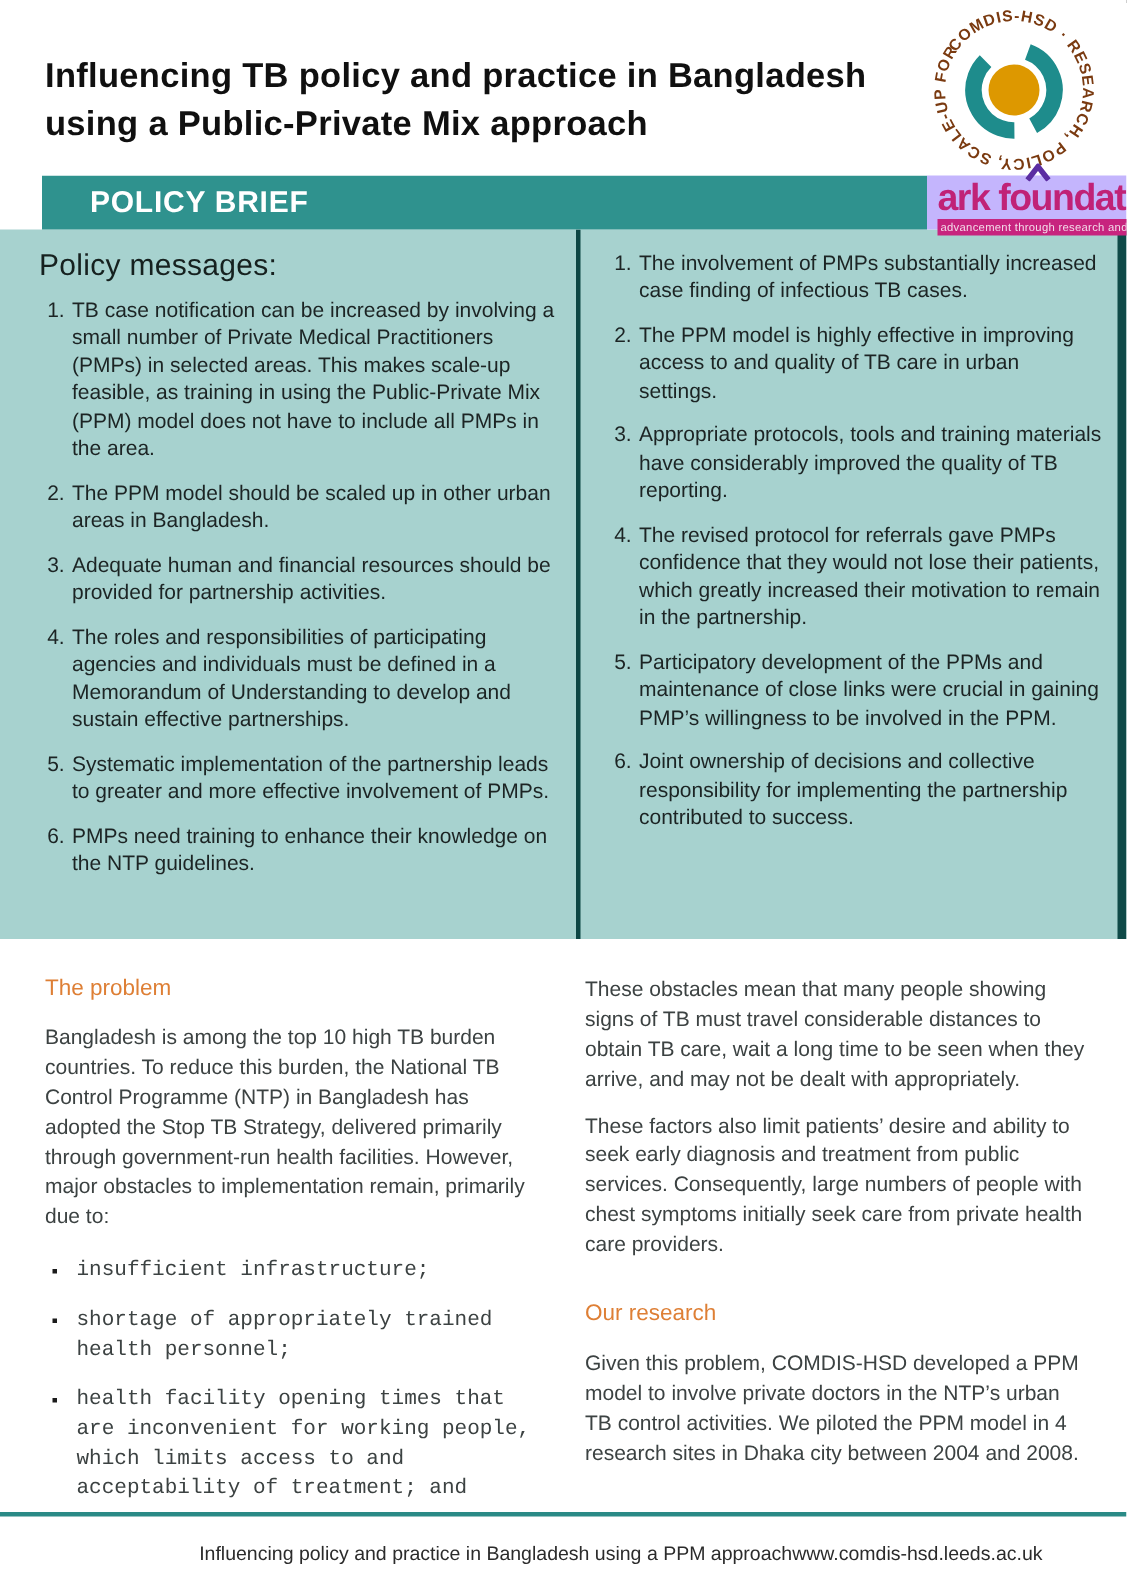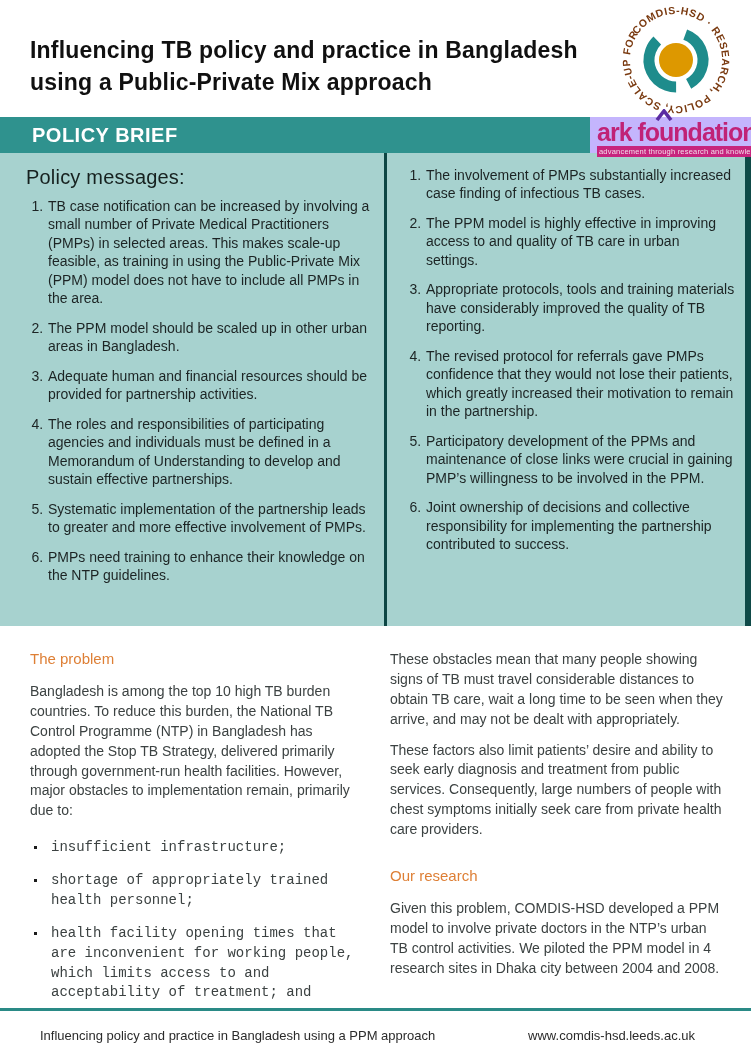--- a/index.html
+++ b/index.html
@@ -22,21 +22,21 @@
     font-size: 23px; font-weight: bold; color: #101010;
     line-height: 1.38; letter-spacing: 0.2px;
   }
   .page-title span { display: block; }
   .comdis-logo { position: absolute; right: 10px; top: 3px; width: 130px; height: 113px; }
 
   
   .band-row { display: flex; height: 36px; }
   .band {
     flex: 0 0 590px; background: #2f928e;
-    display: flex; align-items: center; padding-left: 32px;
+    display: flex; align-items: center; padding-left: 32px; margin-left: 28px;
   }
   .band-label {
     color: #ffffff; font-size: 20px; font-weight: bold; letter-spacing: 0.5px;
   }
   .ark-area { flex: 1; position: relative; background: #c4b5fd; }
   .ark-logo { position: absolute; left: 7px; top: -6px; width: 150px; }
   .ark-caret {
     position: absolute; left: 58px; top: -2px; width: 18px; height: 12px;
   }
   .ark-name {
@@ -84,21 +84,21 @@
     list-style: square outside; padding-left: 17px; margin-top: 17px;
     font-size: 14px; line-height: 1.42; color: #3c4242;
   }
   .bullet-list li { margin-bottom: 13px; padding-left: 4px; font-family: Liberation Mono, monospace; }
   .bullet-list li::marker { color: #1b1b1b; font-size: 0.75em; }
   .heading-gap { margin-top: 27px; }
 
   
   .footer-rule { height: 3px; background: #2a8a86; }
   .footer {
-    display: flex; justify-content: space-between;
+    display: flex; justify-content: flex-end;
     padding: 17px 56px 0 40px;
     font-size: 13px; color: #2b2b2b;
   }
 </style>
 </head>
 <body>
 
 <div class="topline"></div>
 <div class="topbar"></div>
 

